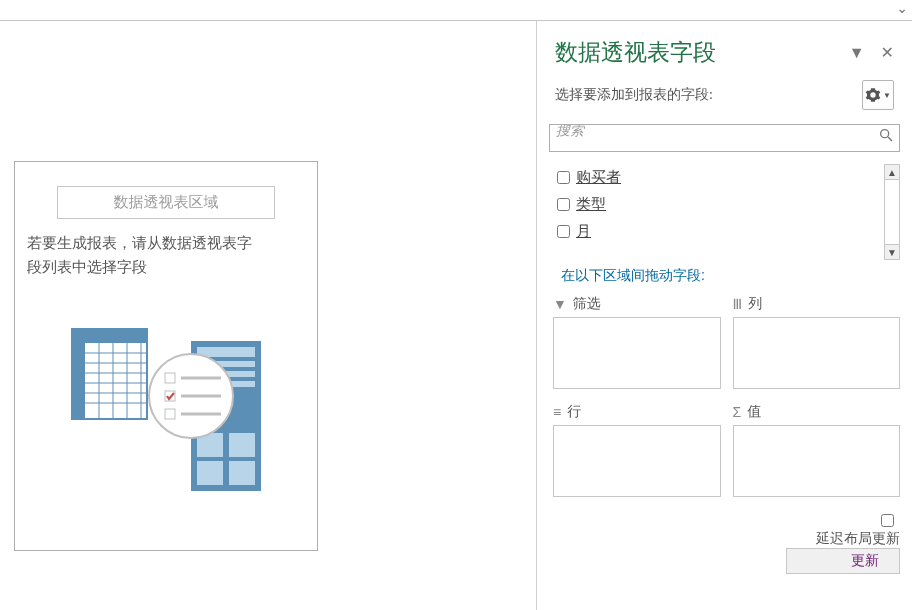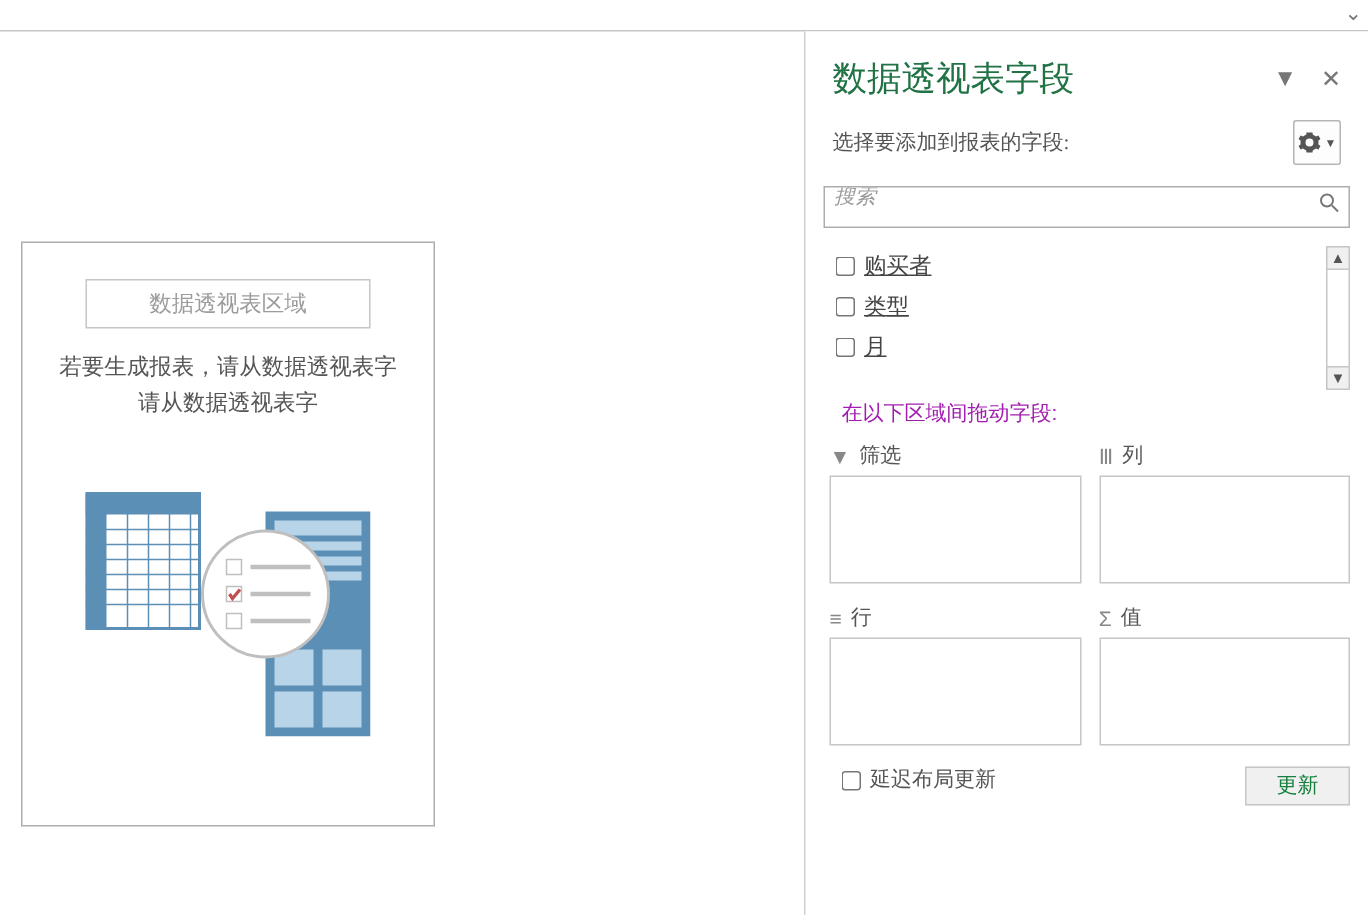--- a/index.html
+++ b/index.html
@@ -6,23 +6,23 @@
   .root{width:912px;height:610px;position:relative;overflow:hidden;}
   .topbar{height:20px;border-bottom:1px solid #c6c6c6;position:relative;}
   .topbar .chevron{position:absolute;right:4px;top:0;color:#777;font-size:14px;}
   .workspace{position:absolute;top:21px;left:0;width:570px;height:589px;overflow:hidden;}
   .worksheet{position:absolute;top:20px;left:0;width:540px;height:540px;border-right:1px solid #c6c6c6;}
   .vscroll1{position:absolute;top:20px;left:544px;width:16px;}
   .vscroll1 .btn{width:16px;height:16px;background:#f0f0f0;border:1px solid #c6c6c6;display:flex;align-items:center;justify-content:center;font-size:10px;color:#555;box-sizing:border-box;}
   .vscroll2{position:absolute;top:546px;left:544px;width:16px;}
   .vscroll2 .btn{width:16px;height:16px;background:#f0f0f0;border:1px solid #c6c6c6;display:flex;align-items:center;justify-content:center;font-size:10px;color:#555;box-sizing:border-box;}
 
-  .pivot-placeholder{position:absolute;left:14px;top:120px;width:276px;height:390px;border:1px solid #adadad;box-sizing:border-box;padding:24px 12px;}
+  .pivot-placeholder{position:absolute;left:14px;top:120px;width:304px;height:390px;border:1px solid #adadad;box-sizing:border-box;padding:24px 12px;font-family:Liberation Mono, monospace;}
   .pivot-placeholder .box-title{border:1px solid #c6c6c6;display:flex;align-items:center;justify-content:center;color:#9c9c9c;font-size:15px;padding:6px 0;margin:0 30px 14px 30px;}
-  .pivot-placeholder .desc{color:#555;text-align:center;font-size:15px;line-height:1.6;}
+  .pivot-placeholder .desc{color:#555;font-size:15px;line-height:1.6;}
   .pivot-illustration{margin-top:40px;display:flex;justify-content:center;}
   
   .taskpane{position:absolute;top:21px;right:0;width:376px;height:589px;border-left:1px solid #d0d0d0;background:#fff;box-sizing:border-box;}
   .tp-header{display:flex;align-items:center;justify-content:space-between;padding:16px 18px 6px 18px;}
   .tp-title{color:#217346;font-size:23px;font-weight:normal;}
   .tp-controls{display:flex;align-items:center;gap:16px;color:#777;}
   .tp-controls .ctl{font-size:16px;cursor:pointer;}
 
   .tp-sub{display:flex;align-items:center;justify-content:space-between;padding:6px 18px 12px 18px;color:#555;font-size:14px;font-family:Liberation Serif, serif;}
   .gear-btn{width:30px;height:28px;border:1px solid #b5b5b5;border-radius:2px;display:flex;align-items:center;justify-content:center;background:#fdfdfd;}
@@ -34,46 +34,46 @@
   .search-input::placeholder{color:#9c9c9c;font-style:italic;}
   .search-ico{position:absolute;right:6px;top:5px;color:#777;}
 
   .field-list{margin:0 12px 0 12px;position:relative;}
   .field-list .field{display:flex;align-items:center;padding:4px 4px;font-size:15px;color:#444;text-decoration:underline;}
   .field-list .field input{margin-right:6px;}
   .field-scroll{position:absolute;right:0;top:0;width:16px;}
   .field-scroll .sbtn{width:16px;height:16px;background:#f0f0f0;border:1px solid #c6c6c6;display:flex;align-items:center;justify-content:center;font-size:10px;color:#555;box-sizing:border-box;}
   .field-scroll .track{width:16px;height:64px;border-left:1px solid #c6c6c6;border-right:1px solid #c6c6c6;box-sizing:border-box;}
 
-  .drag-hint{margin:22px 0 10px 24px;font-size:14px;color:#a21caf;}
+  .drag-hint{margin:22px 0 10px 24px;font-size:14px;color:#0369a1;}
 
   .areas{display:grid;grid-template-columns:1fr 1fr;gap:14px 12px;margin:0 12px 8px 16px;}
   .area-lbl{display:flex;align-items:center;gap:6px;font-size:14px;color:#555;margin-bottom:4px;}
   .area-box{height:70px;border:1px solid #c6c6c6;background:#fff;}
   .area-ico{color:#888;font-size:14px;}
 
-  .footer{display:flex;align-items:flex-start;padding:6px 12px 0 20px;font-size:14px;color:#555;}
+  .footer{display:flex;align-items:flex-end;padding:6px 12px 0 20px;font-size:14px;color:#555;flex-direction:column;}
   .footer input{margin-right:6px;}
-  .footer .update-btn{margin-left:auto;width:68px;height:24px;border:1px solid #c6c6c6;background:#f0f0f0;color:#15803d;display:flex;align-items:center;justify-content:center;font-size:14px;}
+  .footer .update-btn{margin-left:auto;width:68px;height:24px;border:1px solid #c6c6c6;background:#f0f0f0;color:#701a75;display:flex;align-items:center;justify-content:center;font-size:14px;padding-left:44px;}
 </style>
 </head>
 <body>
 
 <div class="root">
   <div class="topbar">
     <span class="chevron">⌄</span>
   </div>
 
   <div class="workspace">
     <div class="worksheet">
       <div class="pivot-placeholder">
         <div class="box-title">数据透视表区域</div>
         <div class="desc">
           <span>若要生成报表，请从数据透视表字</span><br>
-          <span>请从数据透视表字</span>
+          <span>段列表中选择字段</span>
         </div>
         <div class="pivot-illustration">
           <svg width="190" height="170" viewBox="0 0 190 170">
 
             <rect x="0" y="8" width="76" height="90" fill="#fff" stroke="#5c8fb5" stroke-width="2"></rect>
             <rect x="0" y="8" width="76" height="14" fill="#5c8fb5"></rect>
             <rect x="0" y="8" width="14" height="90" fill="#5c8fb5"></rect>
             <g stroke="#5c8fb5" stroke-width="1">
               <line x1="28" y1="8" x2="28" y2="98"></line>
                 <line x1="42" y1="8" x2="42" y2="98"></line>

